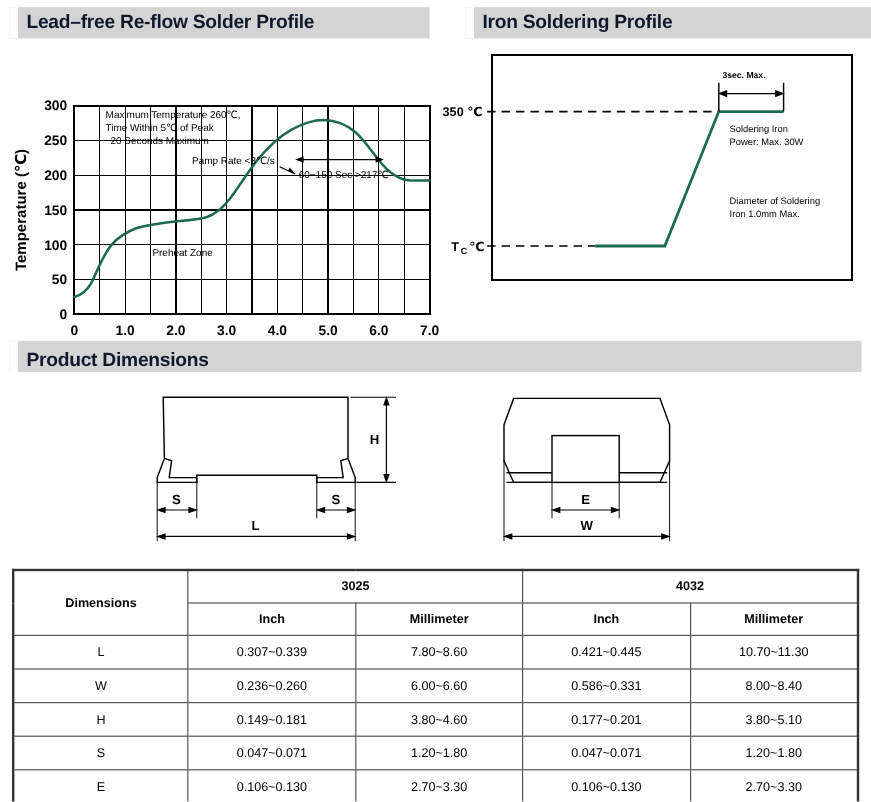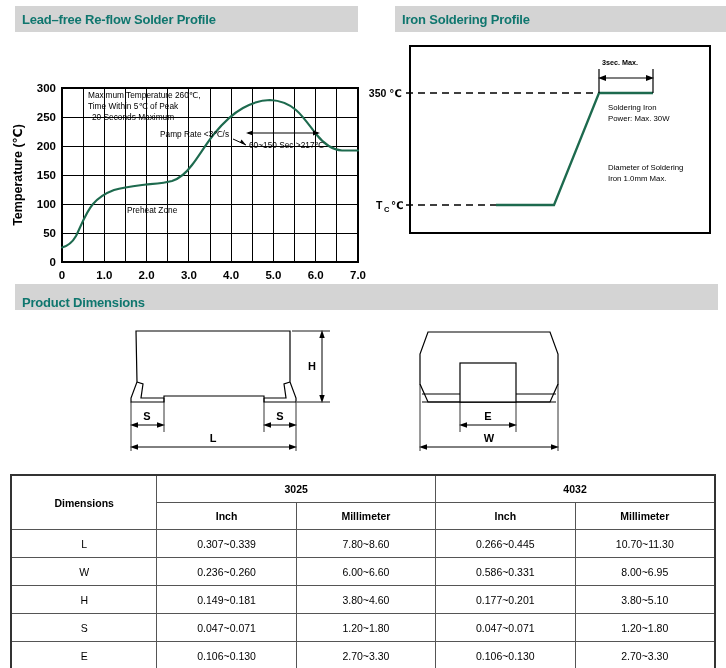--- a/index.html
+++ b/index.html
@@ -7,22 +7,22 @@
     width:726px;height:668px;background:#ffffff;
     font-family:"Liberation Sans","DejaVu Sans",sans-serif;
     color:#000;overflow:hidden;position:relative;
   }
   .section-bar{
     position:absolute;height:26px;background:#d4d4d4;
     display:flex;align-items:center;
   }
   .section-bar .accent{width:7px;height:26px;background:#ffffff;flex:0 0 auto;}
   .section-bar .bartext{
-    font-size:13px;font-weight:bold;letter-spacing:-0.2px;
-    padding-left:7px;white-space:nowrap;color:#0f766e;
+    font-size:16px;font-weight:bold;letter-spacing:-0.2px;
+    padding-left:7px;white-space:nowrap;color:#0f172a;
   }
   .chart-box{position:absolute;}
   svg{display:block;overflow:visible;}
   text{font-family:"Liberation Sans","DejaVu Sans",sans-serif;fill:#000;}
   .axlabel{font-size:11.5px;font-weight:bold;}
   .axtitle{font-size:12.5px;font-weight:bold;}
   .anno{font-size:8.3px;}
   .dimlabel{font-size:11px;font-weight:bold;}
   .ironlabel{font-size:10.5px;font-weight:bold;}
   .ironanno{font-size:7.8px;}
@@ -284,29 +284,29 @@
       <th style="width:140px;height:26px;">Millimeter</th>
       <th style="width:140px;height:26px;">Inch</th>
       <th style="width:140px;height:26px;">Millimeter</th>
     </tr>
   </thead>
   <tbody>
     <tr>
       <td class="rowhdr" style="height:27px;">L</td>
       <td>0.307~0.339</td>
       <td>7.80~8.60</td>
-      <td>0.266~0.445</td>
+      <td>0.421~0.445</td>
       <td>10.70~11.30</td>
     </tr>
     <tr>
       <td class="rowhdr" style="height:27px;">W</td>
       <td>0.236~0.260</td>
       <td>6.00~6.60</td>
       <td>0.586~0.331</td>
-      <td>8.00~6.95</td>
+      <td>8.00~8.40</td>
     </tr>
     <tr>
       <td class="rowhdr" style="height:27px;">H</td>
       <td>0.149~0.181</td>
       <td>3.80~4.60</td>
       <td>0.177~0.201</td>
       <td>3.80~5.10</td>
     </tr>
     <tr>
       <td class="rowhdr" style="height:27px;">S</td>

